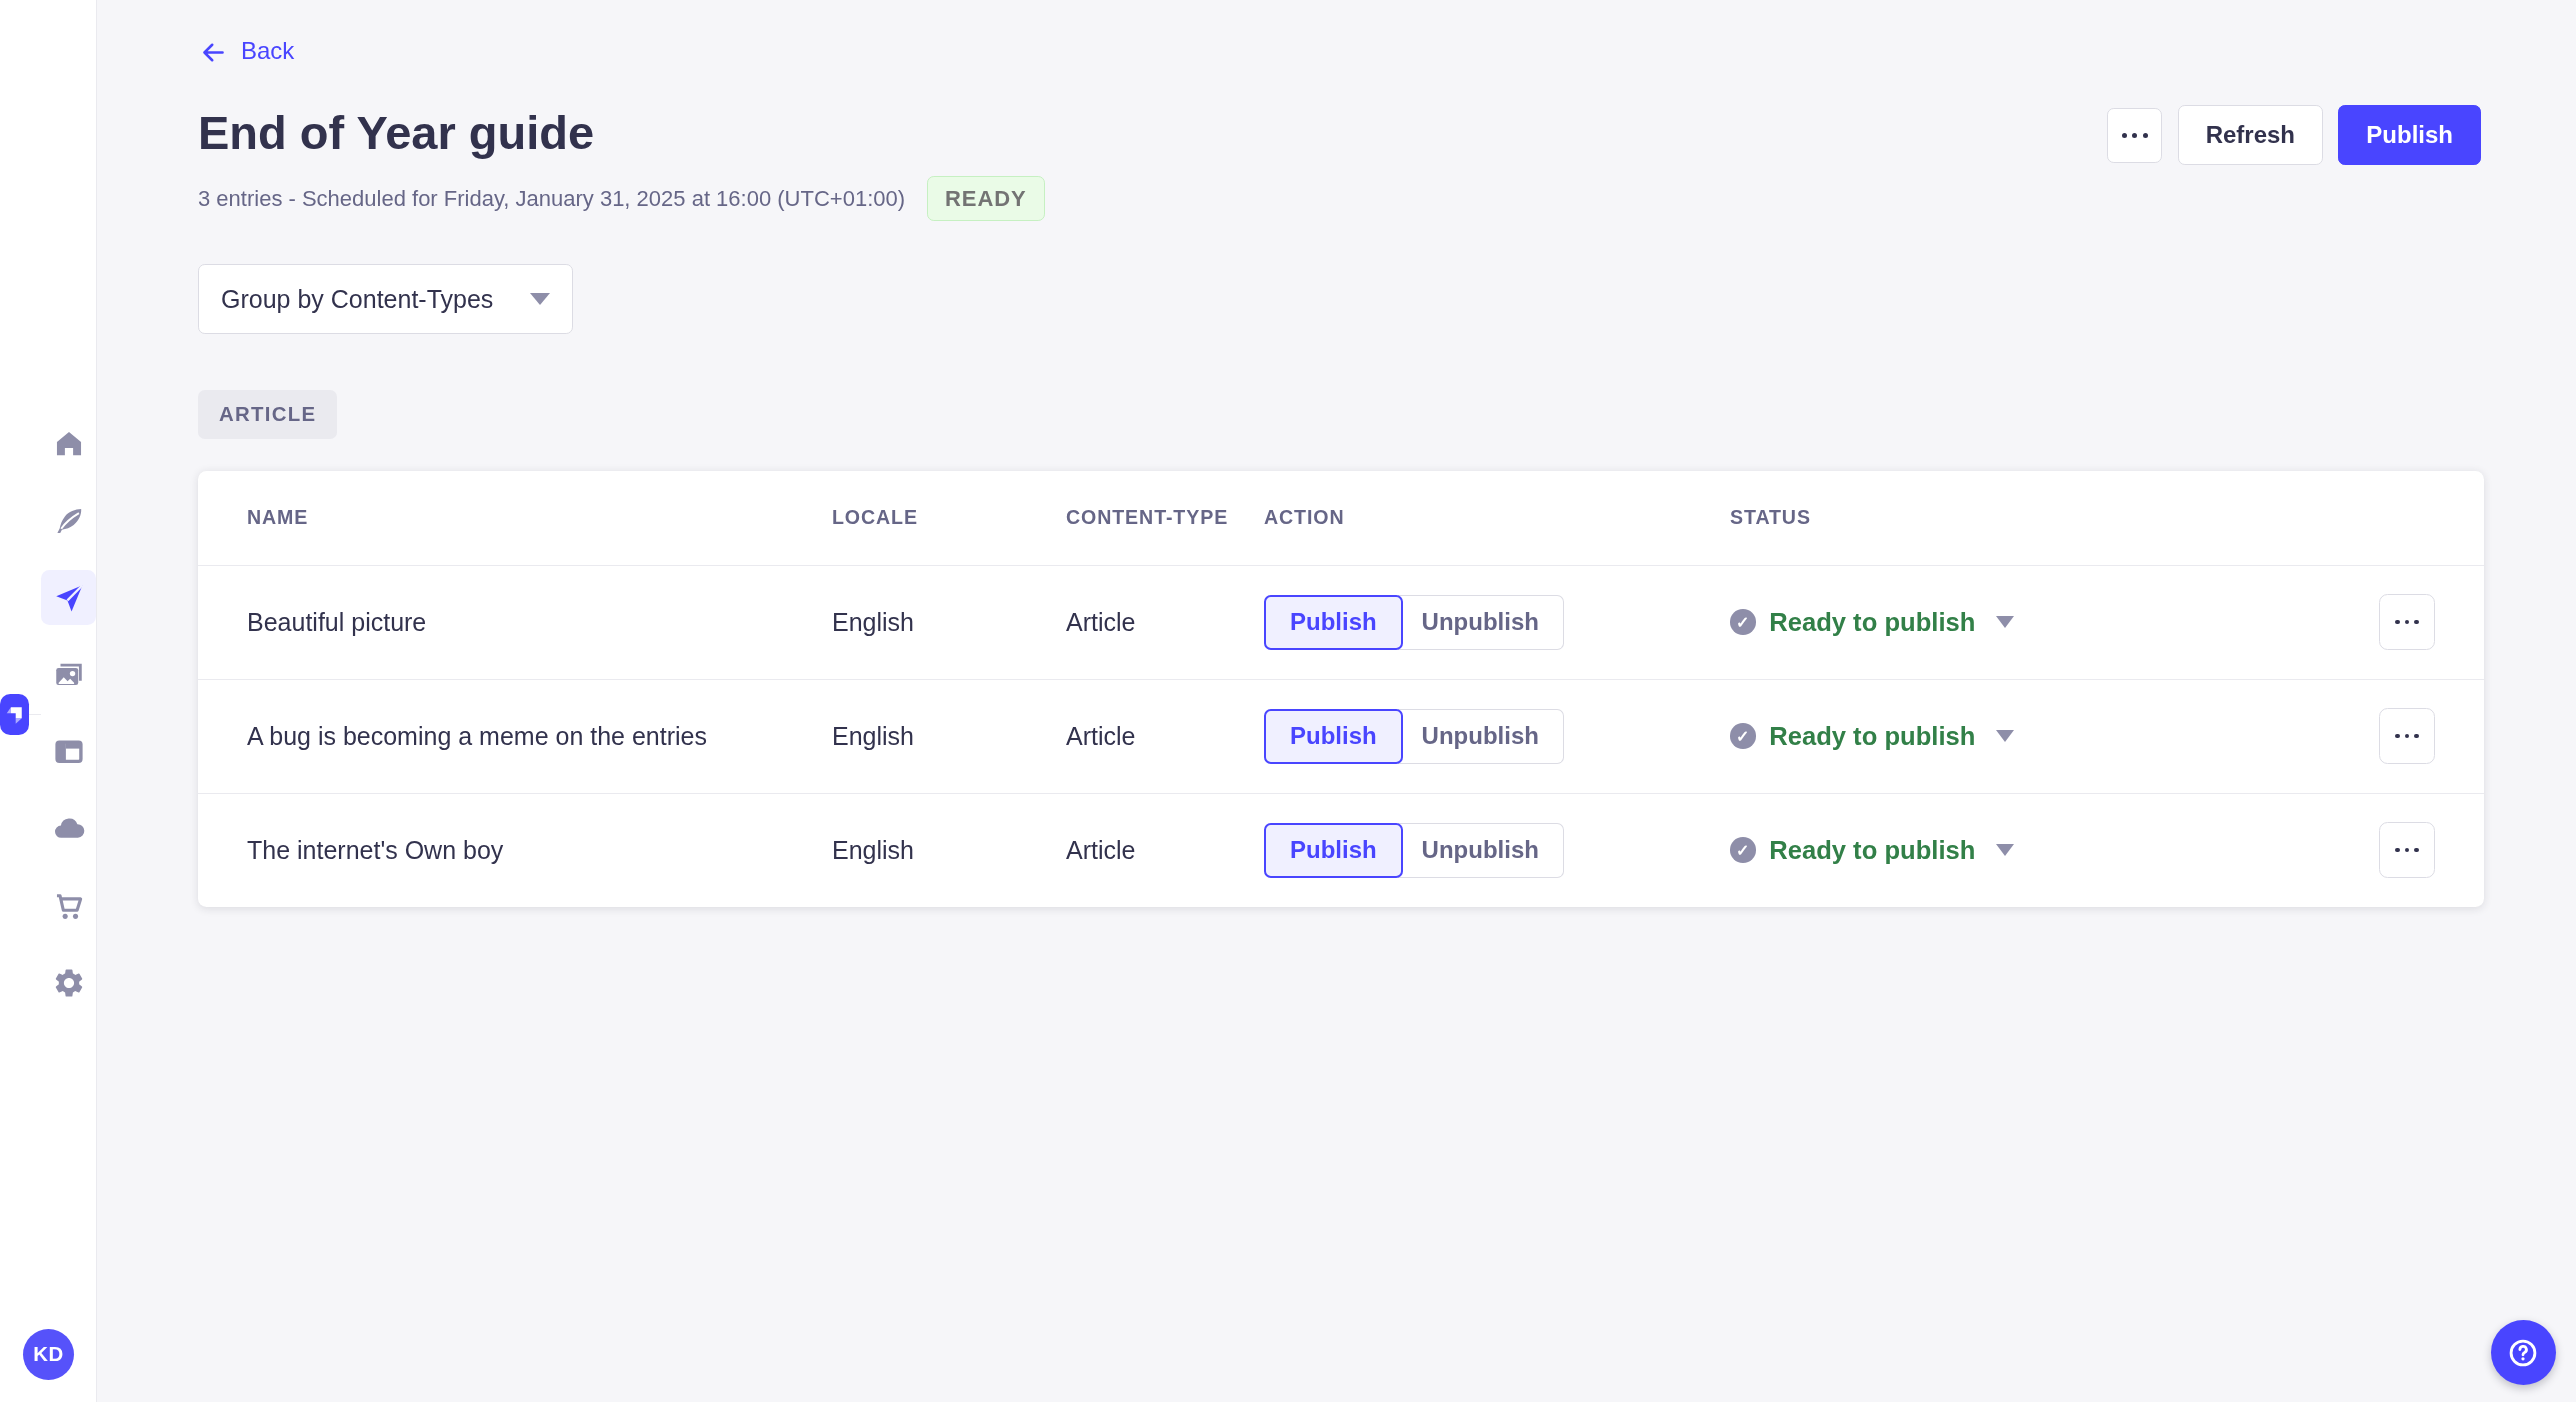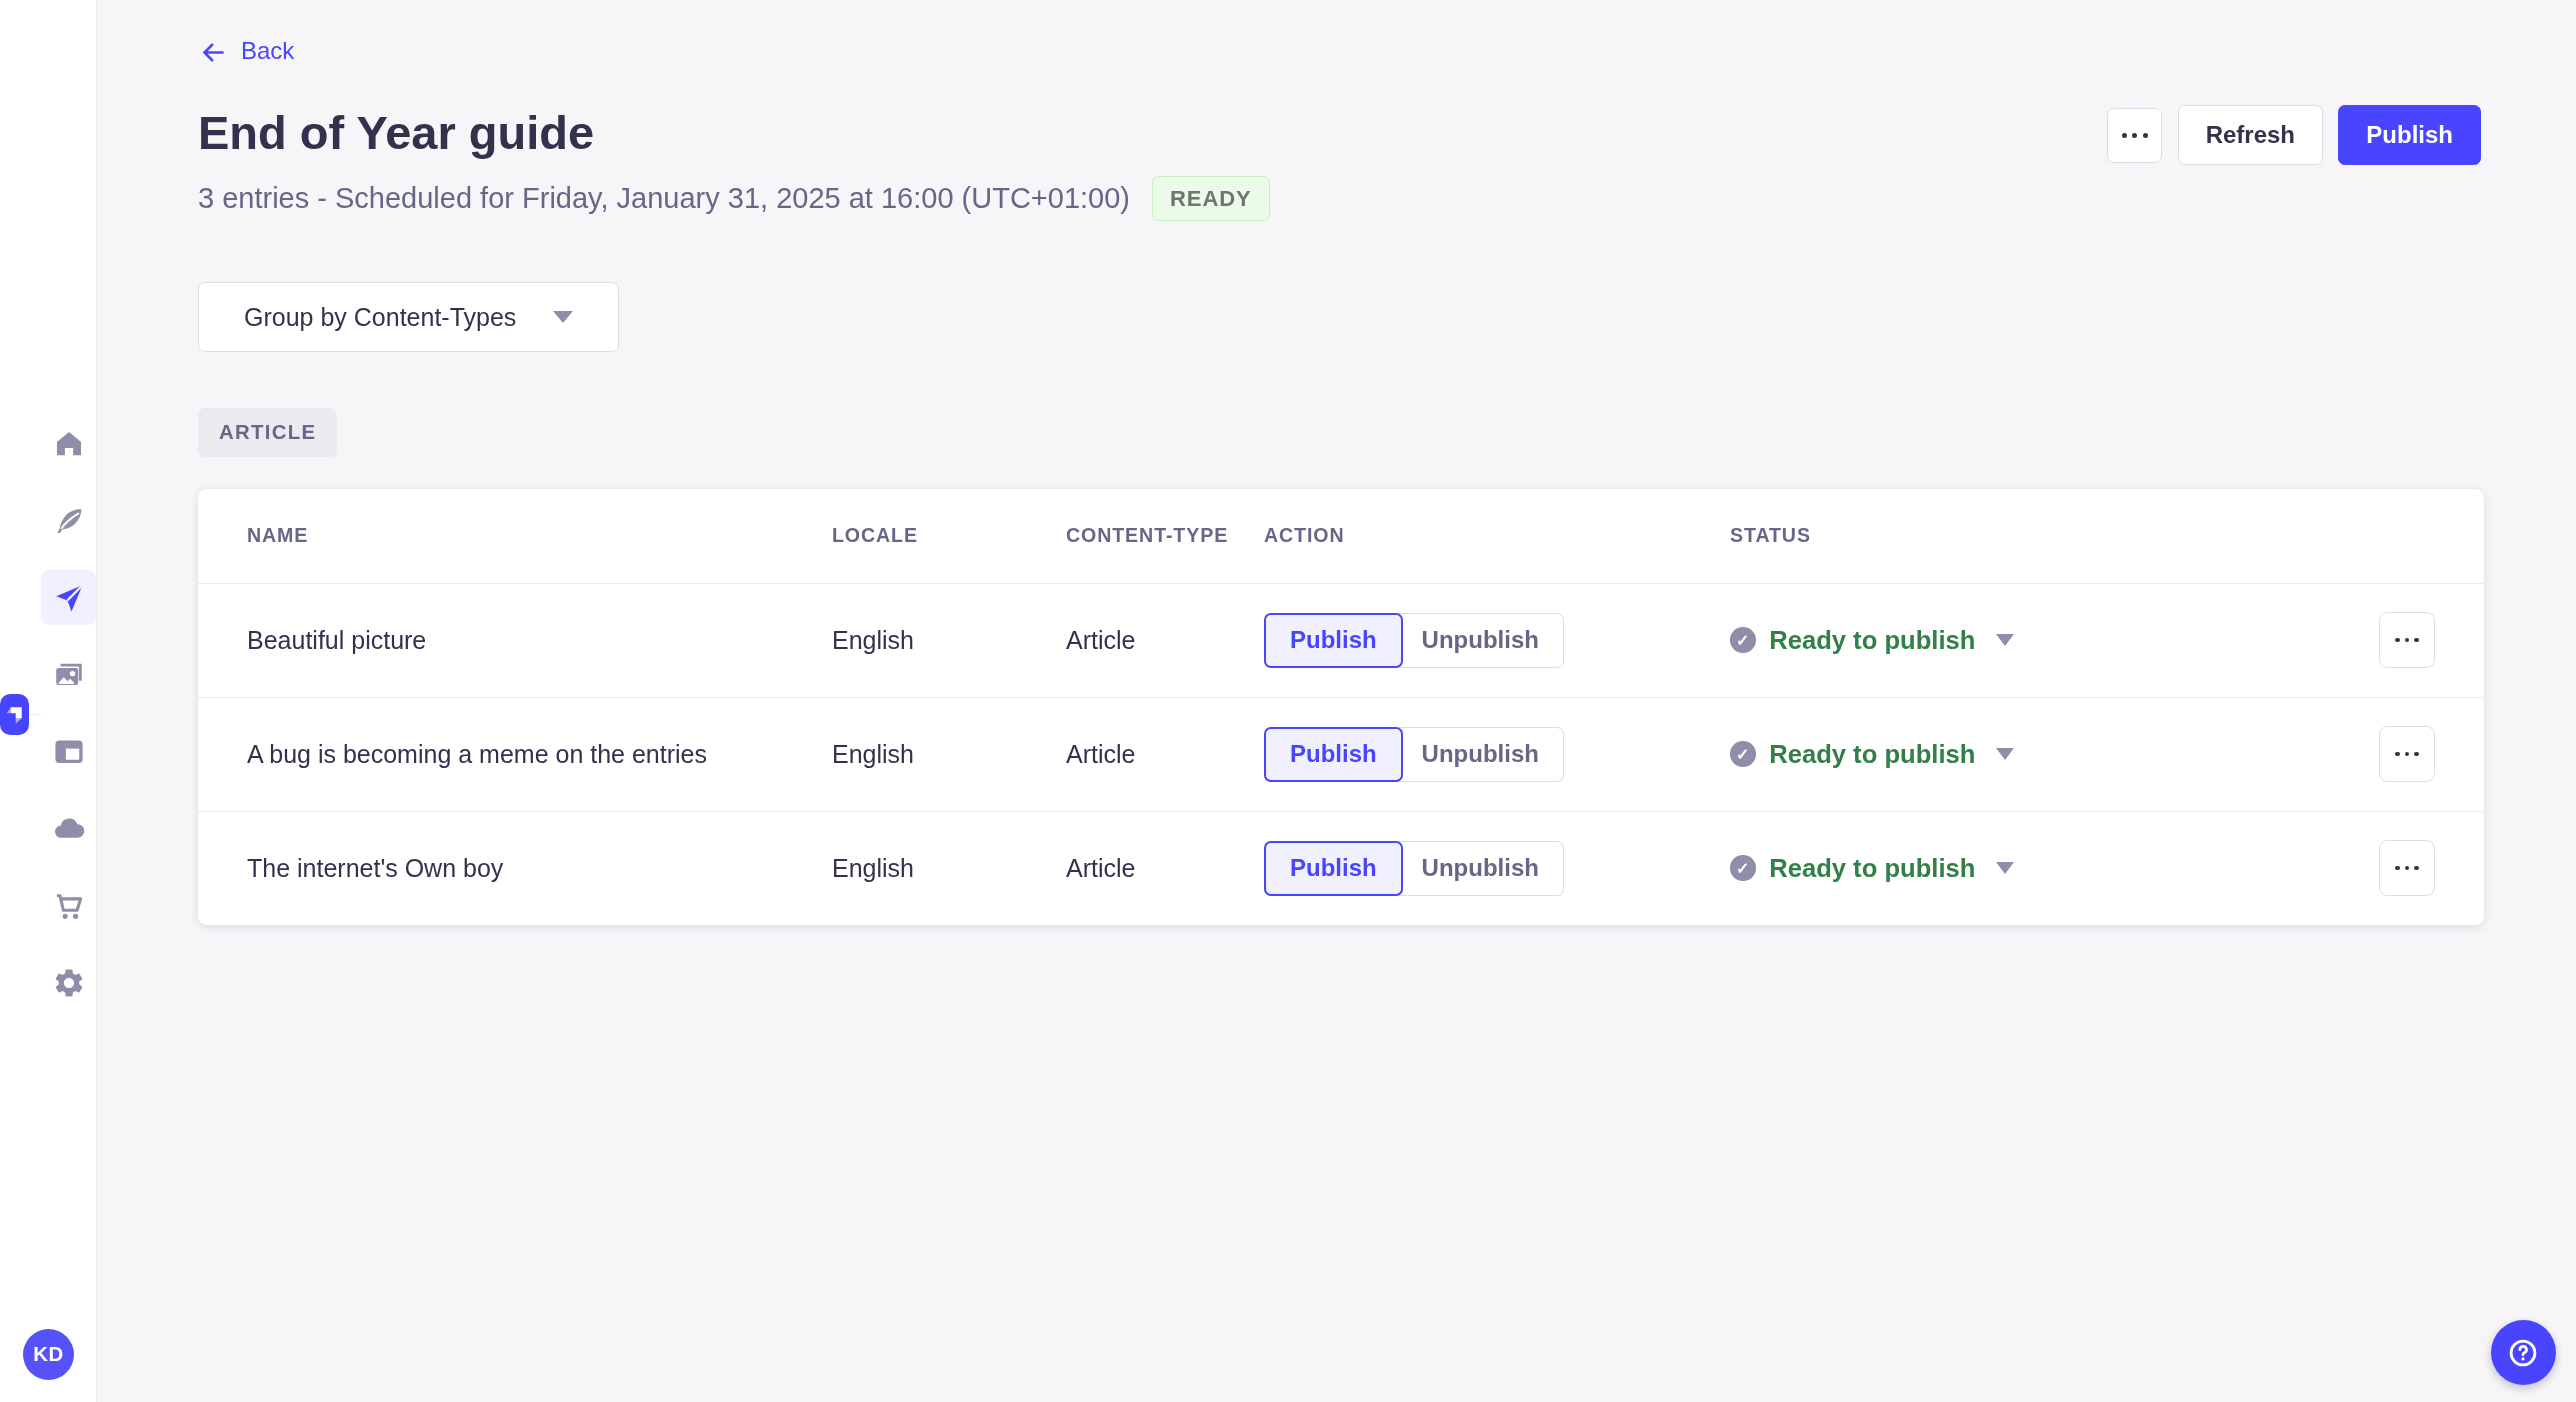--- a/index.html
+++ b/index.html
@@ -44,21 +44,21 @@
 
   .back-row { margin-top: 37px; }
   .back-link {
     display: inline-flex; align-items: flex-start; gap: 12px;
     color: #4945ff; font-size: 24px; text-decoration: none; cursor: pointer;
   }
 
   .title-row { margin-top: 29px; display: flex; align-items: flex-start; justify-content: space-between; }
   .page-title { font-size: 47px; font-weight: 700; color: #32324d; line-height: 66px; }
   .subtitle-row { margin-top: 10.2px; display: flex; align-items: center; gap: 22px; }
-  .subtitle { font-size: 29px; color: #666687; }
+  .subtitle { font-size: 22px; color: #666687; }
   .ready-badge {
     background: #eafbe7; border: 1.7px solid #c6f0c2; color: #737373;
     font-size: 22px; font-weight: 700; letter-spacing: 0.9px;
     padding: 8.5px 17px; border-radius: 6.8px;
   }
 
   .header-actions { display: flex; align-items: center; gap: 15.3px; margin-top: 5.1px; }
   .icon-btn {
     width: 55px; height: 55px; border-radius: 6.8px; background: #ffffff;
     border: 1.7px solid #dcdce4; display: flex; align-items: center; justify-content: center;
@@ -68,23 +68,23 @@
   .dots i { width: 5.1px; height: 5.1px; border-radius: 50%; background: #32324d; display: block; }
   .btn {
     height: 60px; padding: 0 27px; border-radius: 6.8px; font-size: 24px; font-weight: 600;
     display: inline-flex; align-items: center; justify-content: center; cursor: pointer;
     font-family: "Liberation Sans", sans-serif;
   }
   .btn-secondary { background: #ffffff; border: 1.7px solid #dcdce4; color: #32324d; }
   .btn-primary { background: #4945ff; border: 1.7px solid #4945ff; color: #ffffff; }
 
   .groupby {
-    margin-top: 61px;
+    margin-top: 43px;
     display: inline-flex; align-items: center; gap: 37px;
-    height: 70px; padding: 0 45px; background: #ffffff;
+    height: 70px; padding: 0 22px; background: #ffffff;
     border: 1.7px solid #dcdce4; border-radius: 6.8px; cursor: pointer;
     font-size: 25px; color: #32324d;
   }
   .caret-down {
     width: 0; height: 0; border-left: 10.2px solid transparent; border-right: 10.2px solid transparent;
     border-top: 12.8px solid #8e8ea9;
   }
 
   .group-badge {
     margin-top: 56px; display: inline-block;

